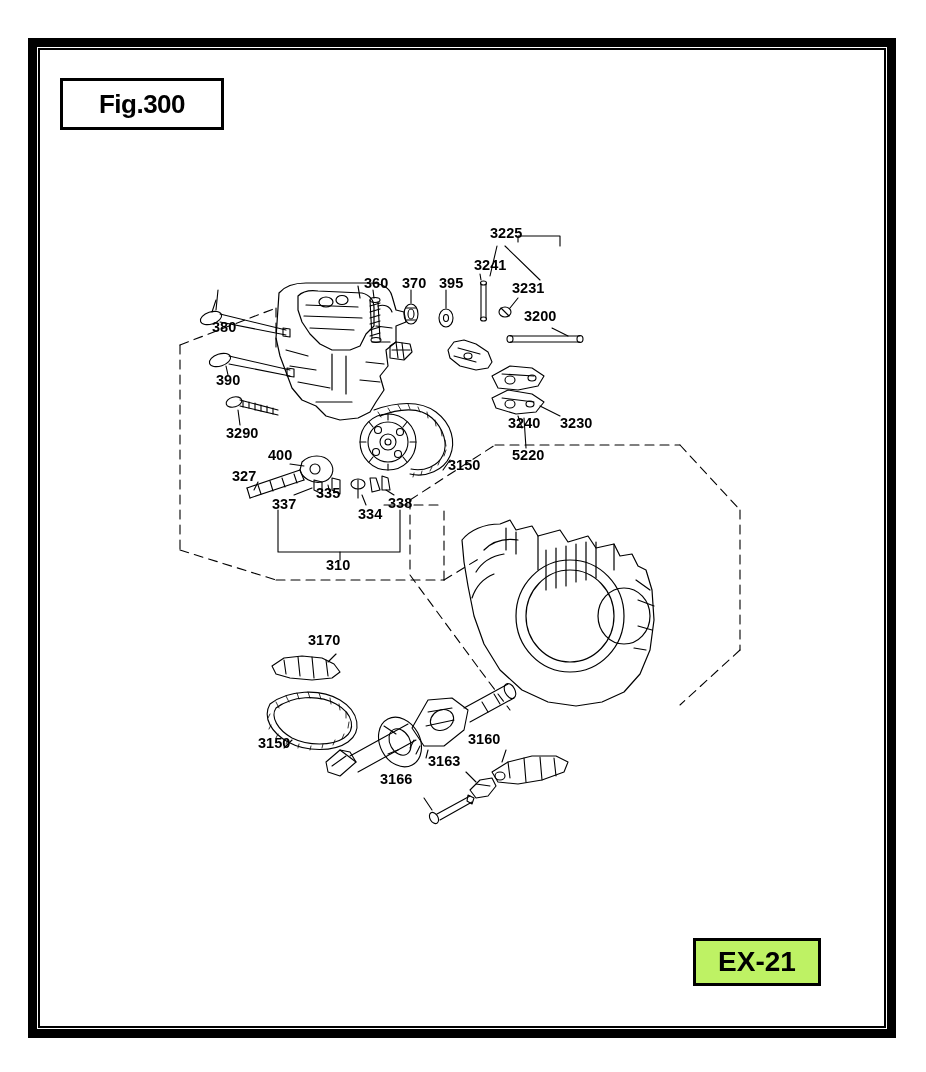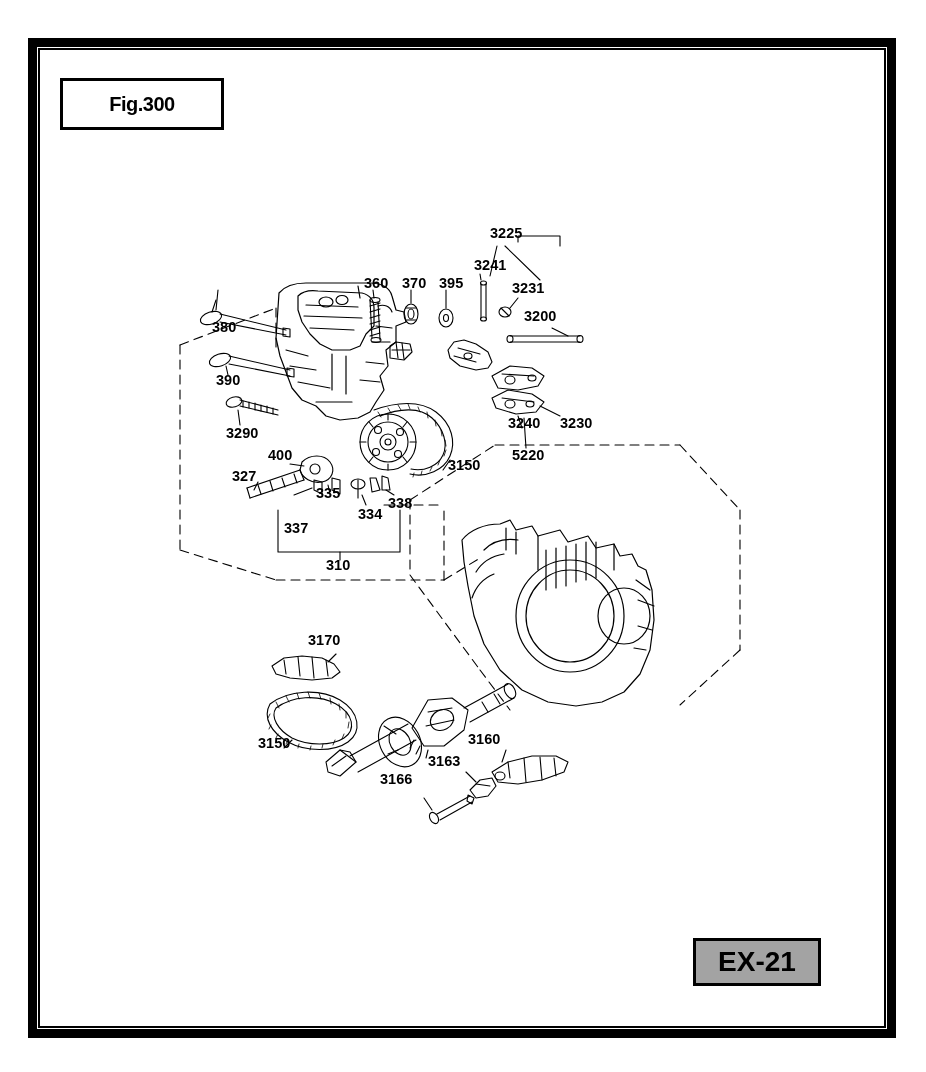--- a/index.html
+++ b/index.html
@@ -44,34 +44,34 @@
     width: 164px;
     height: 52px;
     border: 3px solid #000000;
     background: #ffffff;
     box-sizing: border-box;
     display: flex;
     align-items: center;
     justify-content: center;
   }
   #fig-box .fig-label {
-    font-size: 20px;
+    font-size: 26px;
     font-weight: bold;
     color: #000000;
     letter-spacing: -0.5px;
   }
   
   #code-box {
     position: absolute;
     left: 693px;
     top: 938px;
     width: 128px;
     height: 48px;
     border: 3px solid #000000;
-    background: #a3a3a3;
+    background: #bef264;
     box-sizing: border-box;
     display: flex;
     align-items: center;
     justify-content: center;
   }
   #code-box .code-label {
     font-size: 28px;
     font-weight: bold;
     color: #000000;
   }
@@ -430,21 +430,21 @@
     <div class="callout" style="left:450px; top:176px;">3225</div>
     <div class="callout" style="left:434px; top:208px;">3241</div>
     <div class="callout" style="left:472px; top:231px;">3231</div>
     <div class="callout" style="left:484px; top:259px;">3200</div>
     <div class="callout" style="left:468px; top:366px;">3240</div>
     <div class="callout" style="left:520px; top:366px;">3230</div>
     <div class="callout" style="left:472px; top:398px;">5220</div>
     <div class="callout" style="left:408px; top:408px;">3150</div>
     <div class="callout" style="left:228px; top:398px;">400</div>
     <div class="callout" style="left:192px; top:419px;">327</div>
-    <div class="callout" style="left:244px; top:447px;margin-top:24px;">337</div>
+    <div class="callout" style="left:232px; top:447px;">337</div>
     <div class="callout" style="left:276px; top:436px;">335</div>
     <div class="callout" style="left:318px; top:457px;">334</div>
     <div class="callout" style="left:348px; top:446px;">338</div>
     <div class="callout" style="left:286px; top:508px;">310</div>
     <div class="callout" style="left:268px; top:583px;">3170</div>
     <div class="callout" style="left:218px; top:686px;">3150</div>
     <div class="callout" style="left:428px; top:682px;">3160</div>
     <div class="callout" style="left:388px; top:704px;">3163</div>
     <div class="callout" style="left:340px; top:722px;">3166</div>
   </div>

